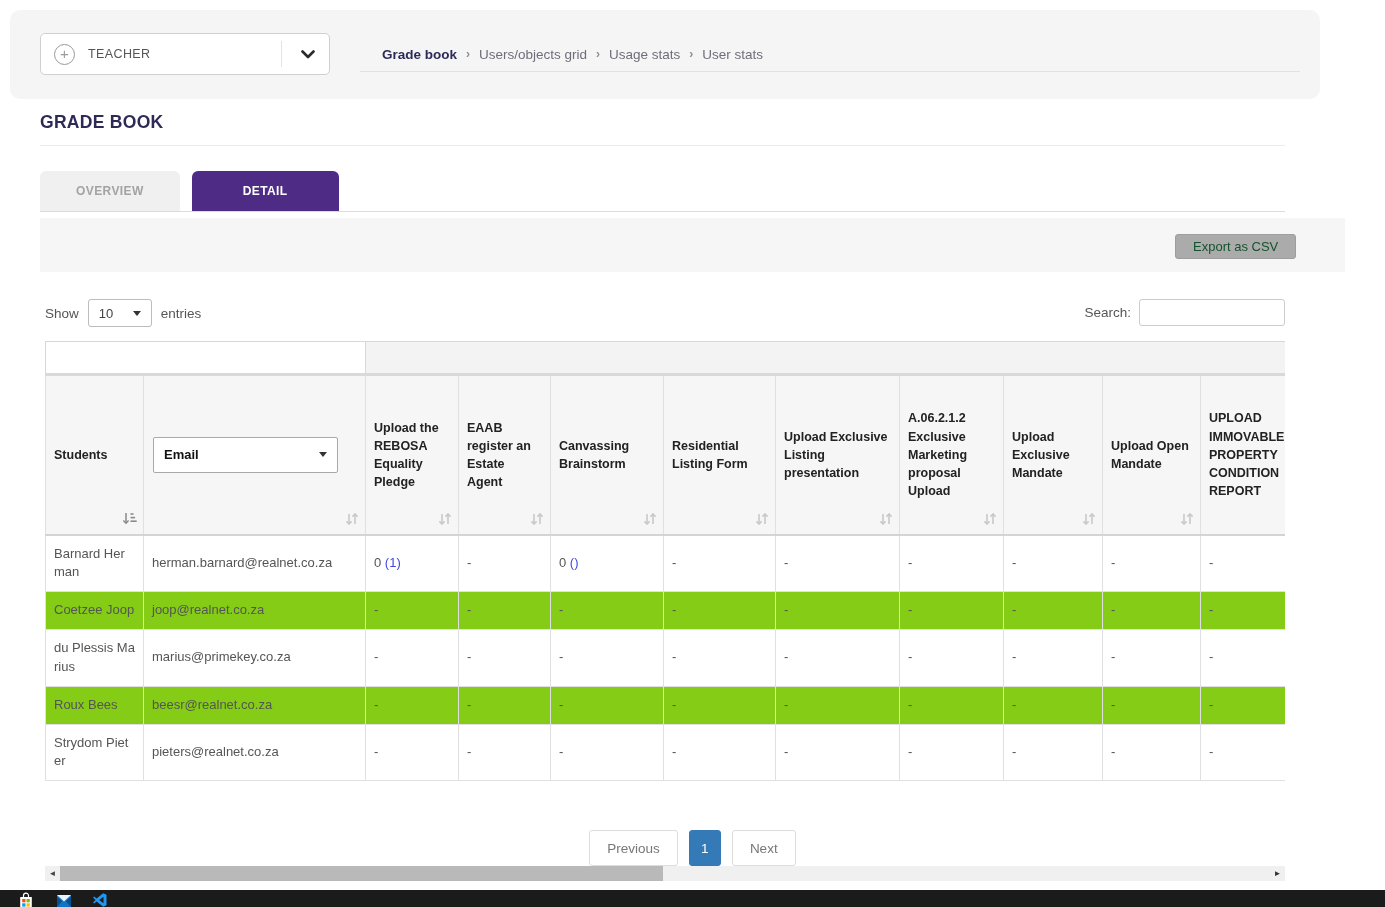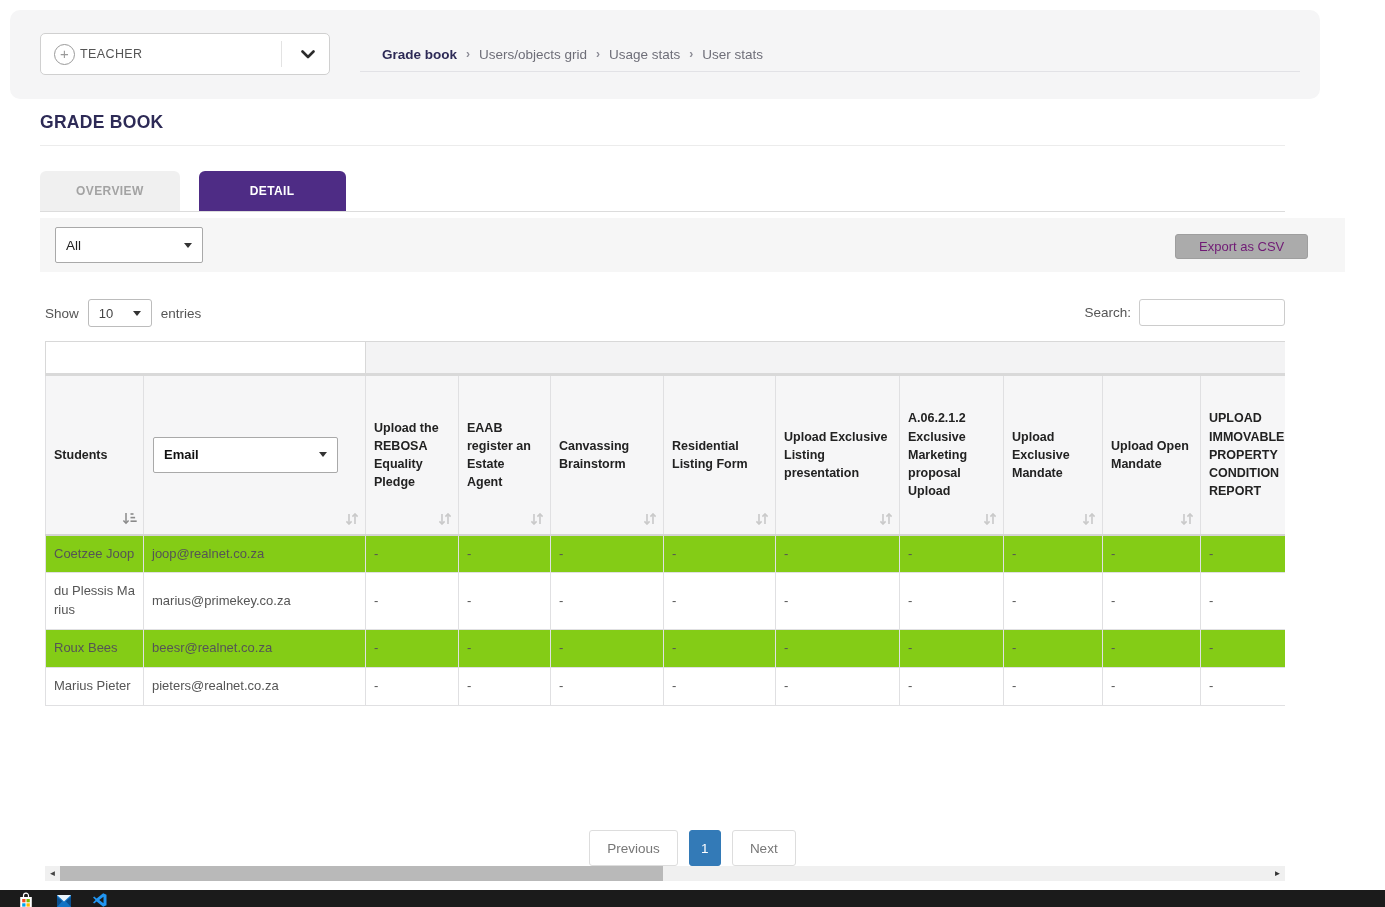--- a/index.html
+++ b/index.html
@@ -8,42 +8,42 @@
   *{box-sizing:border-box; margin:0; padding:0;}
   html,body{width:1385px; height:907px;}
   body{
     position:relative; overflow:hidden; background:#fff;
     font-family:"Liberation Sans","DejaVu Sans",sans-serif; color:#555;
   }
   
   .topband{position:absolute; left:10px; top:10px; width:1310px; height:89px; background:#f5f5f6; border-radius:10px;}
   .role-card{position:absolute; left:30px; top:23px; width:290px; height:42px; background:#fff; border:1px solid #d0d0d0; border-radius:5px; display:flex; align-items:center; cursor:pointer;}
   .plus-circle{margin-left:13px; width:21px; height:21px; border:1px solid #9a9a9a; border-radius:50%; color:#9a9a9a; font-size:15px; line-height:18px; text-align:center; flex:0 0 auto;}
-  .role-label{margin-left:5px; font-size:12.5px; color:#555; letter-spacing:.4px;}
+  .role-label{margin-left:13px; font-size:12.5px; color:#555; letter-spacing:.4px;}
   .role-divider{position:absolute; right:47px; top:7px; bottom:7px; width:1px; background:#e3e3e3;}
   .role-chevron{position:absolute; right:14px; top:16px; line-height:0;}
   .breadcrumb{position:absolute; left:372px; top:28px; height:32px; display:flex; align-items:center; gap:9px; font-size:13.5px; color:#6e6e78; white-space:nowrap;}
   .crumb{cursor:pointer;}
   .crumb.current{color:var(--navy); font-weight:bold; cursor:default;}
   .bc-sep{color:#8b8b95; font-size:12px; font-weight:bold;}
   .bc-rule{position:absolute; left:350px; top:61px; width:940px; height:1px; background:#e2e2e6;}
   
   .page-title{position:absolute; left:40px; top:112px; font-size:17.5px; font-weight:bold; color:var(--navy); letter-spacing:.3px;}
   .rule-title{position:absolute; left:40px; top:145px; width:1245px; height:1px; background:#ececec;}
-  .tabs{position:absolute; left:40px; top:171px; display:flex; gap:19px;}
+  .tabs{position:absolute; left:40px; top:171px; display:flex; gap:12px;}
   .tab{height:40px; padding:0 36px; display:flex; align-items:center; font-size:12px; font-weight:bold; letter-spacing:.4px; border-radius:6px 6px 0 0; cursor:pointer;}
   .tab.inactive{background:#f0f0f0; color:#a3a3a3;}
   .tab.active{background:var(--accent); color:#fff; padding:0 51px;}
   .rule-tabs{position:absolute; left:40px; top:211px; width:1245px; height:1px; background:#dcdcdc;}
   
   .filter-band{position:absolute; left:40px; top:218px; width:1305px; height:54px; background:#f6f6f6;}
   .select-box{background:#fff; border:1px solid #a9a9a9; border-radius:2px; display:flex; align-items:center; padding:0 10px; cursor:pointer;}
   .caret{width:0; height:0; border-left:4px solid transparent; border-right:4px solid transparent; border-top:5px solid #333; margin-left:auto;}
   .all-select{position:absolute; left:15px; top:9px; width:148px; height:36px; font-size:13.5px; color:#222;}
-  .export-btn{position:absolute; left:1135px; top:16px; height:25px; padding:0 23px; background:#ababab; border:1px solid #9e9e9e; border-radius:3px; font-size:13px; color:#701a75; display:flex; align-items:center; cursor:pointer;}
+  .export-btn{position:absolute; left:1135px; top:16px; height:25px; padding:0 17px; background:#ababab; border:1px solid #9e9e9e; border-radius:3px; font-size:13px; color:#14532d; display:flex; align-items:center; cursor:pointer;}
   
   .show-group{position:absolute; left:45px; top:299px; display:flex; align-items:center; gap:9px; font-size:13.5px; color:#555;}
   .size-select{width:64px; height:28px; font-size:13px; color:#444; border-color:#bcbcbc; border-radius:3px;align-items:center;}
   .search-group{position:absolute; right:100px; top:299px; display:flex; align-items:center; gap:8px; font-size:13.5px; color:#555;}
   .search-input{width:146px; height:27px; border:1px solid #ccc; border-radius:3px; padding:0 6px; font-size:13px; color:#333; outline:none;}
   
   .table-wrap{position:absolute; left:45px; top:341px; width:1240px; overflow:hidden;}
   table.grid{border-collapse:collapse; table-layout:fixed; width:1285px;}
   .grid td,.grid th{border:1px solid #e0e0e2;}
   .group-row td{height:33px; background:#fff; border-color:#d8d8d8;}
@@ -101,24 +101,20 @@
 
 <h1 class="page-title">GRADE BOOK</h1>
 <div class="rule-title"></div>
 <div class="tabs">
   <div class="tab inactive">OVERVIEW</div>
   <div class="tab active">DETAIL</div>
 </div>
 <div class="rule-tabs"></div>
 
 <div class="filter-band">
-  <div class="select-box all-select">
-    <span>All</span>
-    <span class="caret"></span>
-  </div>
   <button class="export-btn">Export as CSV</button>
 </div>
 
 <div class="show-group">
   <span>Show</span>
   <div class="select-box size-select">
     <span>10</span>
     <span class="caret"></span>
   </div>
   <span>entries</span>
@@ -269,20 +265,33 @@
                   <path d="M7.4 3.6 L10 1 L12.6 3.6"></path>
                 </g>
               </svg></span>
           </th>
           <th>
             <span class="h-label">UPLOAD IMMOVABLE PROPERTY CONDITION REPORT</span>
           </th>
         </tr>
     </thead>
     <tbody id="grid-body">
+        <tr>
+          <td class="cell-name">Barnard Herman</td>
+          <td class="cell-email">herman.barnard@realnet.co.za</td>
+          <td class="cell-score"><span>0 </span><a href="#" class="score-link">(1)</a></td>
+          <td class="cell-score">-</td>
+          <td class="cell-score"><span>0 </span><a href="#" class="score-link">()</a></td>
+          <td class="cell-score">-</td>
+          <td class="cell-score">-</td>
+          <td class="cell-score">-</td>
+          <td class="cell-score">-</td>
+          <td class="cell-score">-</td>
+          <td class="cell-score">-</td>
+        </tr>
         <tr class="striped">
           <td class="cell-name">Coetzee Joop</td>
           <td class="cell-email">joop@realnet.co.za</td>
           <td class="cell-score">-</td>
           <td class="cell-score">-</td>
           <td class="cell-score">-</td>
           <td class="cell-score">-</td>
           <td class="cell-score">-</td>
           <td class="cell-score">-</td>
           <td class="cell-score">-</td>
@@ -309,21 +318,21 @@
           <td class="cell-score">-</td>
           <td class="cell-score">-</td>
           <td class="cell-score">-</td>
           <td class="cell-score">-</td>
           <td class="cell-score">-</td>
           <td class="cell-score">-</td>
           <td class="cell-score">-</td>
           <td class="cell-score">-</td>
         </tr>
         <tr>
-          <td class="cell-name">Marius Pieter</td>
+          <td class="cell-name">Strydom Pieter</td>
           <td class="cell-email">pieters@realnet.co.za</td>
           <td class="cell-score">-</td>
           <td class="cell-score">-</td>
           <td class="cell-score">-</td>
           <td class="cell-score">-</td>
           <td class="cell-score">-</td>
           <td class="cell-score">-</td>
           <td class="cell-score">-</td>
           <td class="cell-score">-</td>
           <td class="cell-score">-</td>

